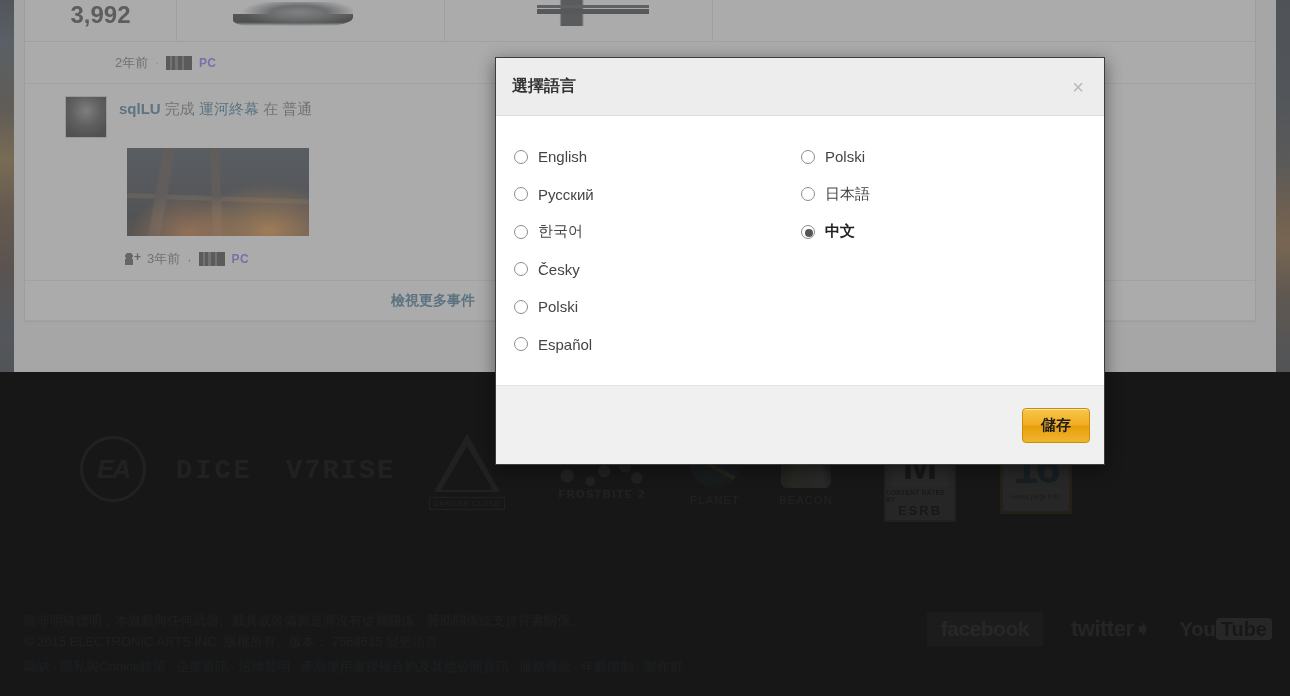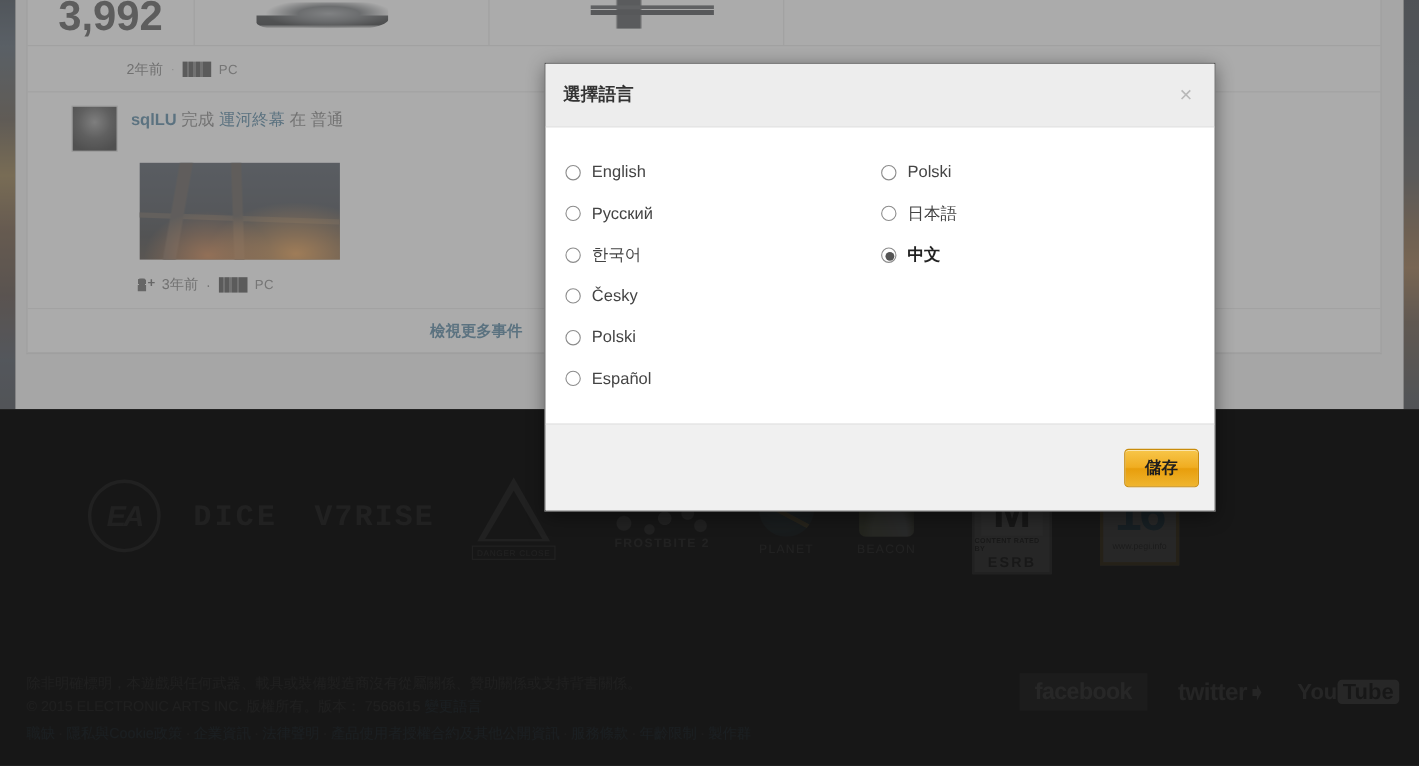--- a/index.html
+++ b/index.html
@@ -38,21 +38,21 @@
     border: 1px solid #dcdcdc; border-top: none;
   }
 
   .stats-row {
     display: flex; height: 42px; border-bottom: 1px solid #e3e3e3;
   }
   .stat-cell {
     width: 152px; display: flex; align-items: flex-start; justify-content: center;
     border-right: 1px solid #e0e0e0;
   }
-  .stat-num { font-size: 38px; font-weight: bold; color: #333; line-height: 30px; }
+  .stat-num { font-size: 24px; font-weight: bold; color: #333; line-height: 30px; }
   .media-cell {
     flex: 0 0 268px; border-right: 1px solid #e0e0e0; position: relative;
   }
   .media-cell.wide { flex: 0 0 268px; }
   .boat {
     position: absolute; left: 56px; top: 2px; width: 120px; height: 26px;
     background:
       radial-gradient(ellipse at 55% 40%, #8e9296 0%, #5a5e62 30%, rgba(0,0,0,0) 62%),
       linear-gradient(180deg, rgba(0,0,0,0) 0 45%, #1c1f22 48%, #0d0f11 78%, rgba(0,0,0,0) 92%);
     border-radius: 0 0 40% 30%;
@@ -72,21 +72,21 @@
     border-bottom: 1px solid #e6e6e6;
   }
   .meta-row .dot { color: #b3b3b3; font-size: 11px; }
   .bf-badge {
     display: inline-block; width: 26px; height: 14px;
     background:
       linear-gradient(90deg,#2e2e2e 0 14%, #6b6b6b 14% 22%, #2e2e2e 22% 36%,
       #6b6b6b 36% 46%, #2e2e2e 46% 62%, #6b6b6b 62% 70%, #2e2e2e 70% 100%);
     vertical-align: -2px;
   }
-  .plat { font-weight: normal; color: #737373; font-size: 12px; letter-spacing: .4px; }
+  .plat { font-weight: bold; color: #8b5cf6; font-size: 12px; letter-spacing: .4px; }
 
   .feed-item { padding: 12px 0 0 0; }
   .feed-head { display: flex; align-items: flex-start; gap: 12px; padding: 0 0 0 40px; }
   .avatar {
     width: 42px; height: 42px; flex: 0 0 42px;
     background:
       radial-gradient(circle at 50% 35%, #8a8a8a 0%, #3a3a3a 45%, #101010 85%),
       linear-gradient(150deg,#202020,#000);
     border: 1px solid #cfcfcf;
   }

